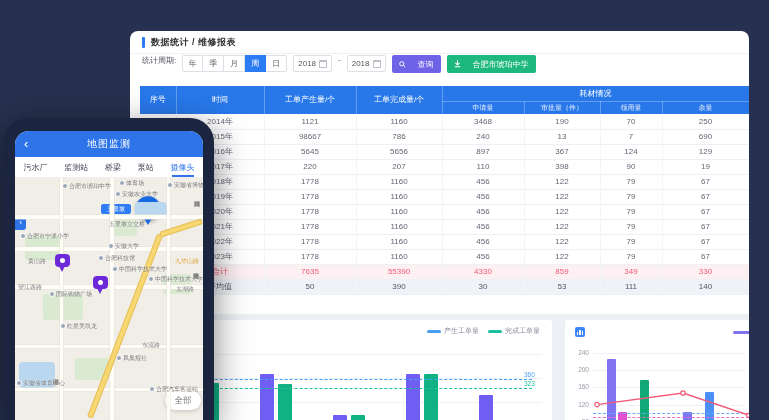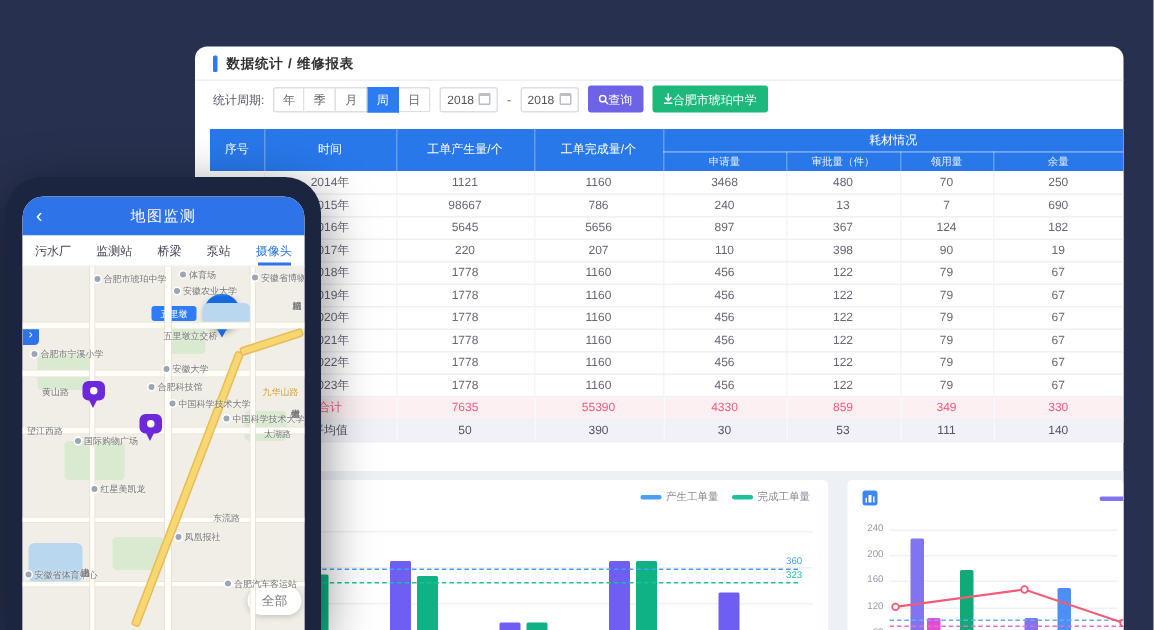--- a/index.html
+++ b/index.html
@@ -7,30 +7,30 @@
   body { background:#27304e; font-family:"Liberation Sans", sans-serif; position:relative; }
   .abs { position:absolute; }
 
   
   #panel { left:130px; top:31px; width:619px; height:405px; background:#fff; border-radius:8px 8px 0 0; overflow:hidden;text-decoration:underline; }
   #panel-header { left:0; top:0; width:100%; height:23px; border-bottom:1px solid #eef0f3; display:flex; align-items:center; padding-left:12px; }
   #accent-bar { width:3px; height:11px; background:#2b7bf3; border-radius:1px; margin-right:6px; }
   #breadcrumb { font-size:9px; color:#333; font-weight:bold; letter-spacing:.5px; }
 
   
-  #filter-row { left:0; top:24px; width:100%; height:22px; display:flex; align-items:center; padding-left:12px; gap:6px; font-size:8px; color:#556; }
+  #filter-row { left:0; top:24px; width:100%; height:22px; display:flex; align-items:flex-start; padding-left:12px; gap:6px; font-size:8px; color:#556; }
   #periods { display:flex; }
   .period-btn { min-width:21px; height:17px; border:1px solid #dcdfe6; border-left-width:0; background:#fff; color:#666; font-size:8px; display:flex; align-items:center; justify-content:center; padding:0 4px; cursor:pointer; }
   .period-btn:first-child { border-left-width:1px; border-radius:2px 0 0 2px; }
   .period-btn:last-child { border-radius:0 2px 2px 0; }
   .period-btn.active { background:#2b7bf3; border-color:#2b7bf3; color:#fff; }
   .mini-select { height:17px; border:1px solid #dcdfe6; border-radius:2px; background:#fff; display:flex; align-items:center; padding:0 4px; gap:3px; color:#555; }
   .mini-input { height:17px; border:1px solid #dcdfe6; border-radius:2px; background:#fff; display:flex; align-items:center; justify-content:center; padding:0 4px; color:#555; white-space:nowrap; }
   .cal-ico { width:8px; height:8px; border:1px solid #b9bec7; border-top:2.5px solid #b9bec7; border-radius:1px; }
-  .btn { height:18px; border-radius:2px; color:#fff; display:flex; align-items:center; justify-content:center; gap:0; padding:0 7px; font-size:8px; cursor:pointer; }
+  .btn { height:18px; border-radius:2px; color:#fff; display:flex; align-items:center; justify-content:center; gap:12px; padding:0 7px; font-size:8px; cursor:pointer; }
   #search-btn { background:#6e62e6; }
   #export-btn { background:#1db87c; }
 
   
   #table-wrap { left:10px; top:55px; width:609px; }
   table { border-collapse:collapse; table-layout:fixed; width:609px; }
   thead th { background:#2878ea; color:#fff; font-weight:normal; font-size:8px; border-right:1px solid rgba(255,255,255,.28); border-bottom:1px solid rgba(255,255,255,.28); }
   thead tr.h1 th { height:15px; }
   thead tr.h2 th { height:13px; font-size:7px; color:rgba(255,255,255,.88); }
   tbody td { height:15px; font-size:8px; color:#667; text-align:center; border-bottom:1px solid #eef0f4; border-right:1px solid #f3f5f8; background:#fff; overflow:hidden; white-space:nowrap; }
@@ -157,21 +157,21 @@
           <th>余量</th>
         </tr>
       </thead>
       <tbody id="tbody">
           <tr>
             <td>1</td>
             <td>2014年</td>
             <td>1121</td>
             <td>1160</td>
             <td>3468</td>
-            <td>480</td>
+            <td>190</td>
             <td>70</td>
             <td>250</td>
           </tr>
           <tr>
             <td>2</td>
             <td>2015年</td>
             <td>98667</td>
             <td>786</td>
             <td>240</td>
             <td>13</td>
@@ -179,21 +179,21 @@
             <td>690</td>
           </tr>
           <tr>
             <td>3</td>
             <td>2016年</td>
             <td>5645</td>
             <td>5656</td>
             <td>897</td>
             <td>367</td>
             <td>124</td>
-            <td>182</td>
+            <td>129</td>
           </tr>
           <tr>
             <td>4</td>
             <td>2017年</td>
             <td>220</td>
             <td>207</td>
             <td>110</td>
             <td>398</td>
             <td>90</td>
             <td>19</td>

